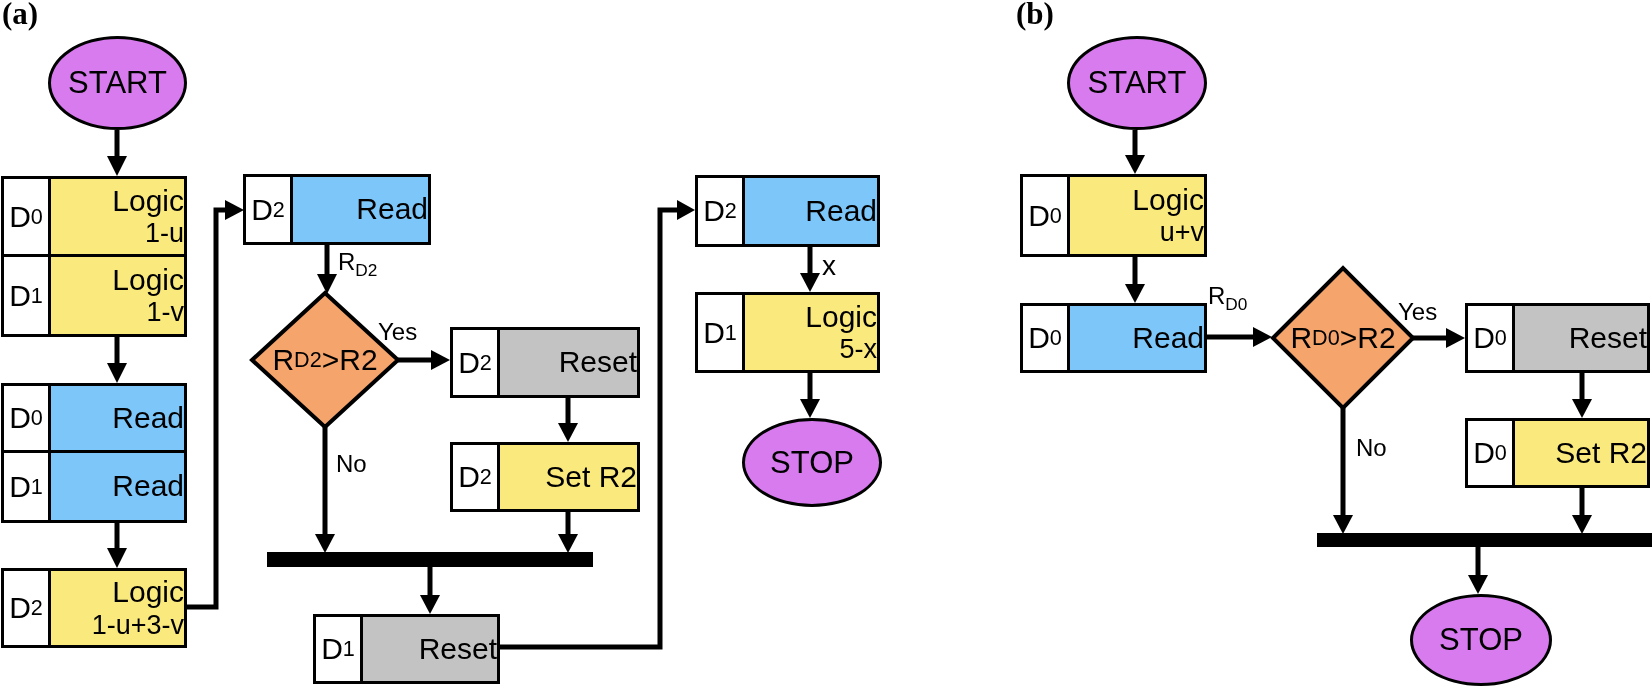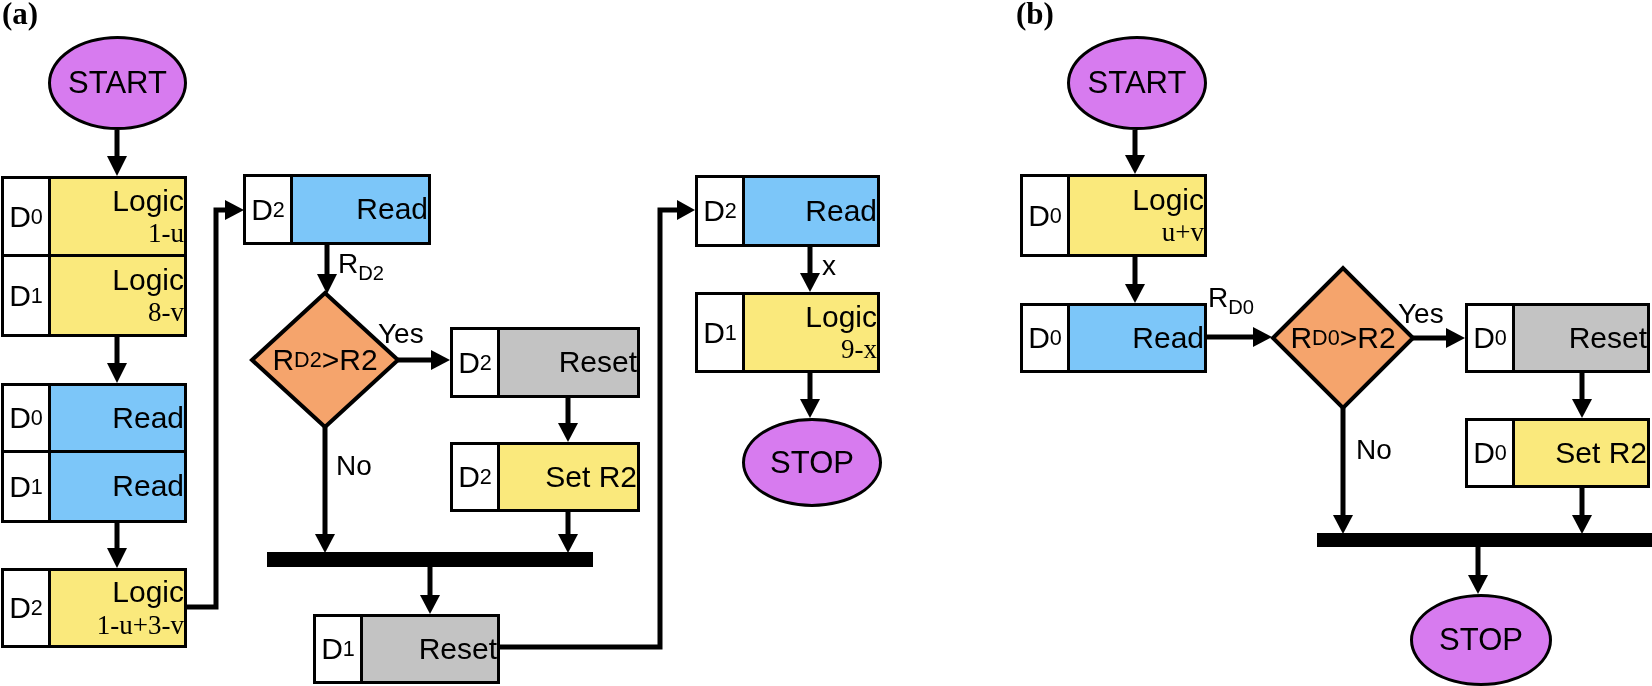--- a/index.html
+++ b/index.html
@@ -10,28 +10,28 @@
   .head{fill:#000;stroke:none}
   .diamond{fill:var(--decision,#F5A46C);stroke:#000;stroke-width:4}
   .box{position:absolute;display:flex;border:3px solid #000;background:#fff;box-sizing:border-box}
   .tag{flex:0 0 44px;border-right:3px solid #000;display:flex;align-items:center;
        justify-content:center;font-size:30px;background:#fff}
   .body{flex:1;display:flex;flex-direction:column;align-items:flex-end;justify-content:center;
         font-size:30px;line-height:1.15}
   .body.logic{background:var(--logic,#FAE97C)}
   .body.read{background:var(--read,#7CC6F9)}
   .body.reset{background:var(--reset,#C3C3C3)}
-  .expr{font-family:Liberation Serif, serif;font-size:27px;line-height:1.15}
+  .expr{font-family:Liberation Sans, sans-serif;font-size:27px;line-height:1.15}
   .terminal{position:absolute;border:3px solid #000;border-radius:50%;
             background:var(--terminal,#D77BEF);display:flex;align-items:center;
             justify-content:center;font-size:31px;box-sizing:border-box}
   .syncbar{position:absolute;background:#000}
   .dlabel{position:absolute;display:flex;align-items:center;justify-content:center;
           font-size:30px;white-space:nowrap}
-  .elabel{position:absolute;font-size:28px;white-space:nowrap}
+  .elabel{position:absolute;font-size:24px;white-space:nowrap}
   .caption{position:absolute;font-family:"Liberation Serif","DejaVu Serif",serif;
            font-weight:bold;font-size:31px}
   sub{font-size:0.72em;line-height:0}
 </style>
 </head>
 <body>
 
 <div class="figure">
 
   <svg class="overlay">
@@ -143,21 +143,21 @@
     </div>
   </div>
 
   <div class="box" style="left:1px;top:254px;width:186px;height:83px">
     <div class="tag">
         <span>D</span>
         <sub>1</sub>
       </div>
     <div class="body logic">
       <div>Logic</div>
-      <div class="expr">8-v</div>
+      <div class="expr">1-v</div>
     </div>
   </div>
 
   <div class="box" style="left:1px;top:383px;width:186px;height:70px">
     <div class="tag">
         <span>D</span>
         <sub>0</sub>
       </div>
     <div class="body read">
       <div>Read</div>
@@ -237,21 +237,21 @@
     </div>
   </div>
 
   <div class="box" style="left:695px;top:292px;width:185px;height:81px">
     <div class="tag">
         <span>D</span>
         <sub>1</sub>
       </div>
     <div class="body logic">
       <div>Logic</div>
-      <div class="expr">9-x</div>
+      <div class="expr">5-x</div>
     </div>
   </div>
 
   <div class="terminal" style="left:742px;top:418px;width:140px;height:89px">
     <span>STOP</span>
   </div>
 
   <div class="dlabel" style="left:252px;top:293px;width:146px;height:134px">
     <span>R</span>
       <sub>D2</sub>

